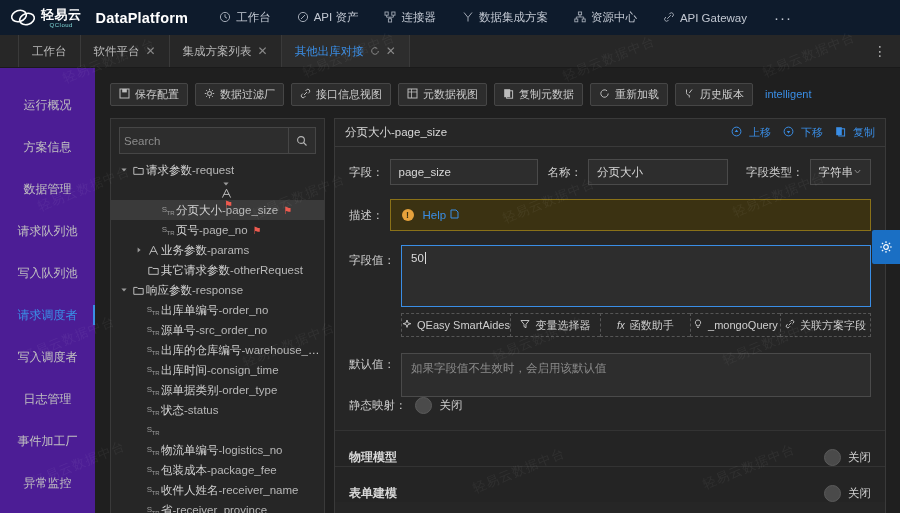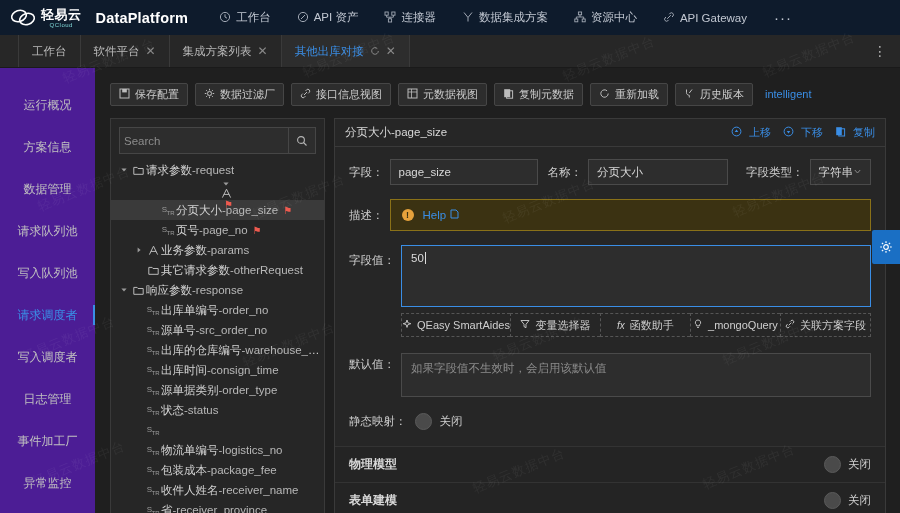--- a/index.html
+++ b/index.html
@@ -195,29 +195,29 @@
     flex: 1; display: flex; align-items: center; justify-content: center; gap: 5px;
     height: 24px; border: 1px dashed #555; border-right: none;
     color: #cfcfcf; font-size: 11px; cursor: pointer; white-space: nowrap;
   }
   .hbtn:last-child { border-right: 1px dashed #555; }
 
   .defbox {
     background: #2d2d2d; border: 1px solid #4a4a4a; height: 44px;
     padding: 7px 9px; font-size: 11.5px; color: #8c8c8c;
   }
-  .togglerow { display: flex; align-items: center; gap: 8px; margin-top: 16px; margin-bottom: 16px;}
+  .togglerow { display: flex; align-items: center; gap: 8px; margin-bottom: 16px;}
   .switch {
     width: 17px; height: 17px; border-radius: 50%;
     background: #4a4a4a; border: 1px solid #5a5a5a; flex: none; cursor: pointer;
   }
   .togval { font-size: 11.5px; color: #cfcfcf; }
 
   .section {
-    border-top: 1px solid #333; height: 36px; display: flex; align-items: center;
+    border-top: 1px solid #333; height: 36px; display: flex; align-items: flex-end;
     padding: 0 14px; background: #242424;
   }
   .sectitle { font-size: 12px; color: #d8d8d8; font-weight: 600; }
   .secright { margin-left: auto; display: flex; align-items: center; gap: 7px; }
 
   
   .gearfab {
     position: absolute; right: 0px; top: 162px; width: 28px; height: 34px;
     background: #1a6fc4; display: flex; align-items: center; justify-content: center;
     cursor: pointer; z-index: 35; border-radius: 2px 0 0 2px;

